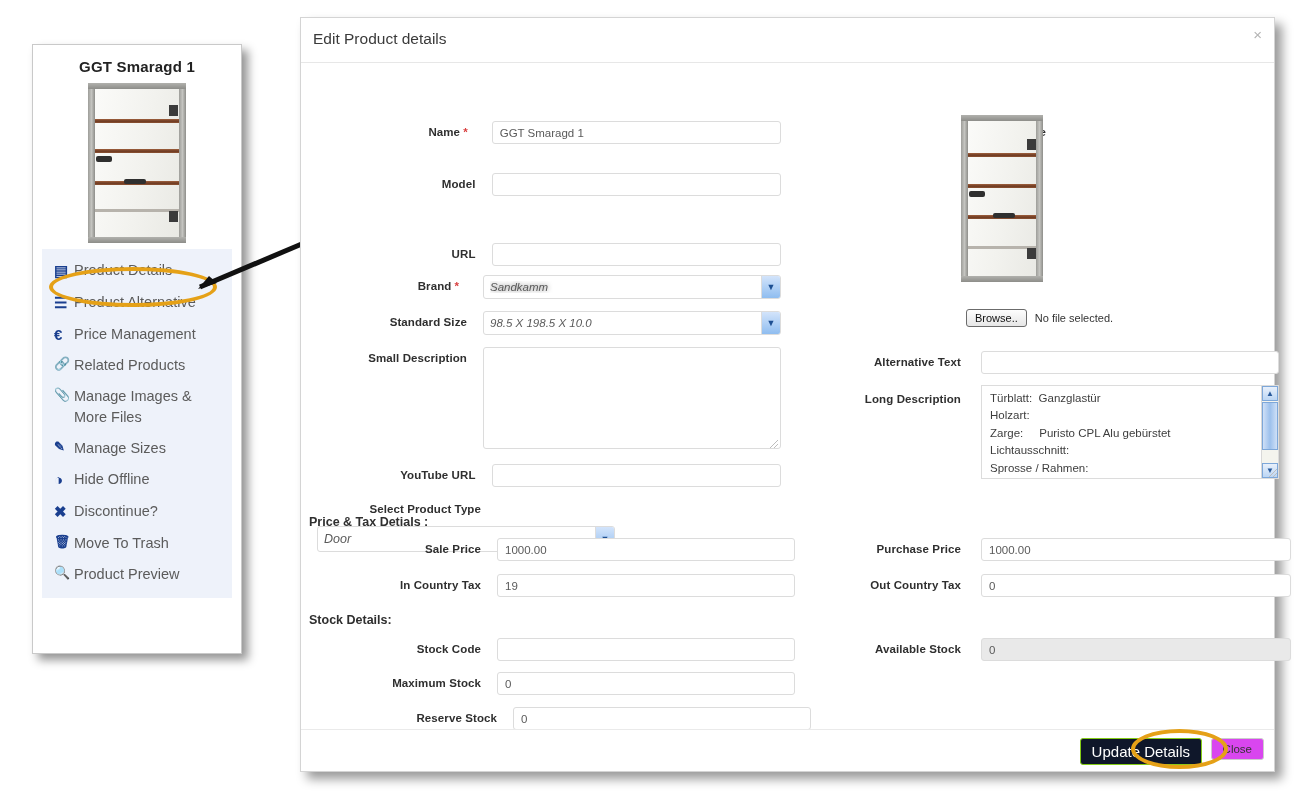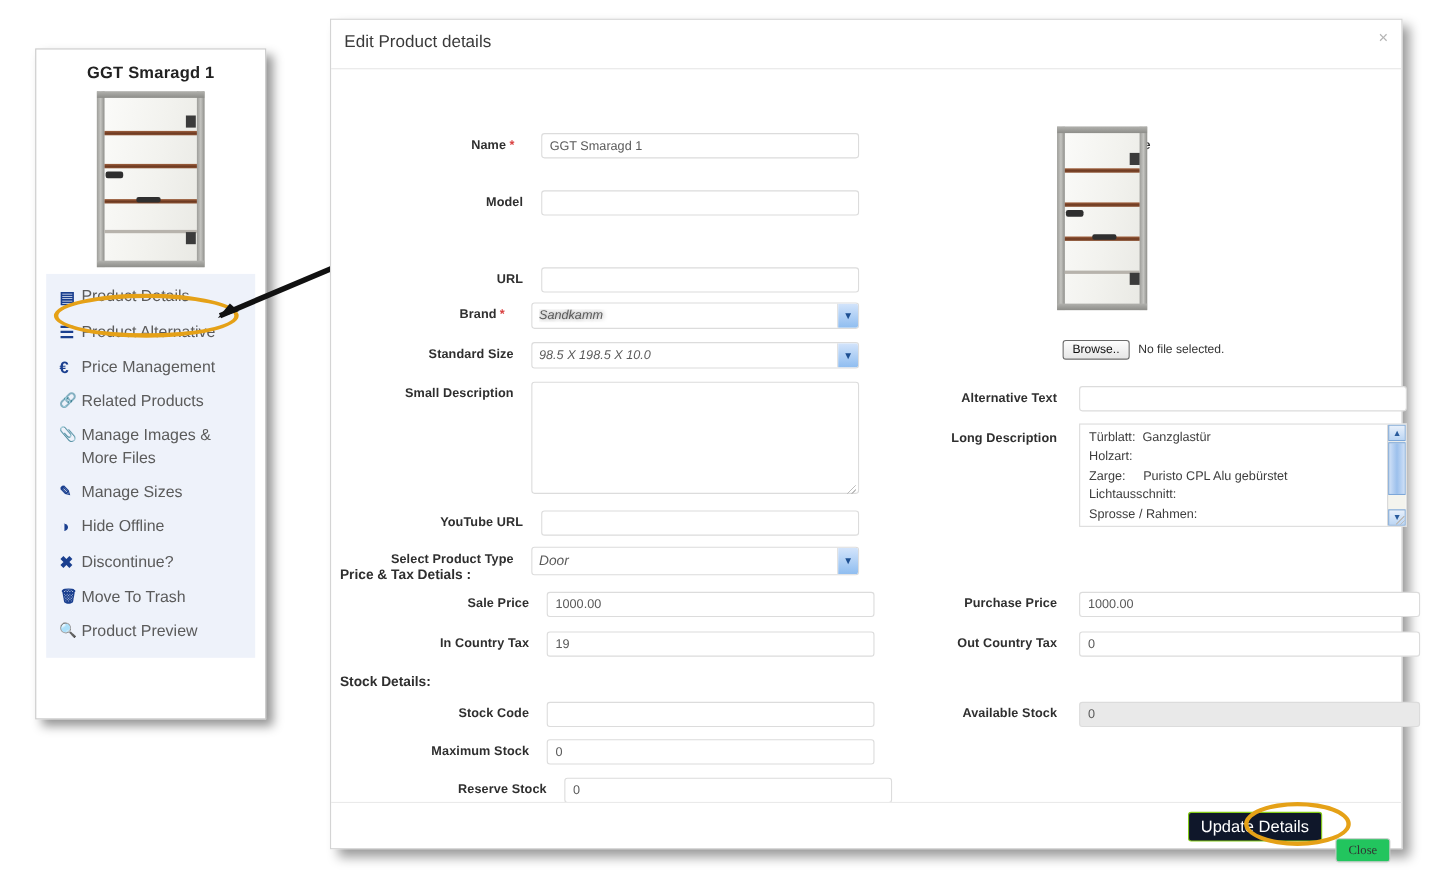--- a/index.html
+++ b/index.html
@@ -316,29 +316,28 @@
     border-radius: 3px;
     font-size: 15px;
     padding: 4px 11px;
     cursor: pointer;
     font-family: "Liberation Sans", sans-serif;
   }
   #close-btn {
     position: absolute;
     right: 10px;
     top: 8px;
-    background: #22c55e;
+    background: #d946ef;
     color: #333;
     border: 1px solid #ccc;
     border-radius: 3px;
     font-size: 11.5px;
     padding: 4px 11px;
     cursor: pointer;
-    font-family: Liberation Serif, serif;
-    margin-top: 24px;
+    font-family: Liberation Sans, sans-serif;
   }
   #highlight-update {
     position: absolute;
     left: 1131px;
     top: 729px;
     width: 97px;
     height: 40px;
     border: 4px solid #e5a117;
     border-radius: 50%;
     box-sizing: border-box;
@@ -476,21 +475,21 @@
         <textarea class="fld" style="width: 298px; height: 102px;"></textarea>
         <span class="grip" style="right:3px;bottom:5px;"></span>
       </div>
     </div>
 
     <div class="row" style="left:0;top:401px;width:480px;">
       <div class="lbl" style="width:180px;">YouTube URL</div>
       <input class="fld" style="margin-left: 16px; width: 298px;" value="">
     </div>
 
-    <div class="row" style="left:0;top:423px;width:480px;">
+    <div class="row" style="left:0;top:423px;width:480px;flex-direction:column;">
       <div class="lbl" style="width:180px;padding-top:17px;">Select Product Type</div>
       <div class="sel-wrap" style="margin-left:16px;margin-top:11px;">
         <select class="fld" style="width:298px;height:26px;font-size:12.5px;">
           <option>Door</option>
         </select>
         <span class="sel-arrow" style="height:24px;">▼</span>
       </div>
     </div>
 
     <div class="row" style="left:600px;top:58px;">

